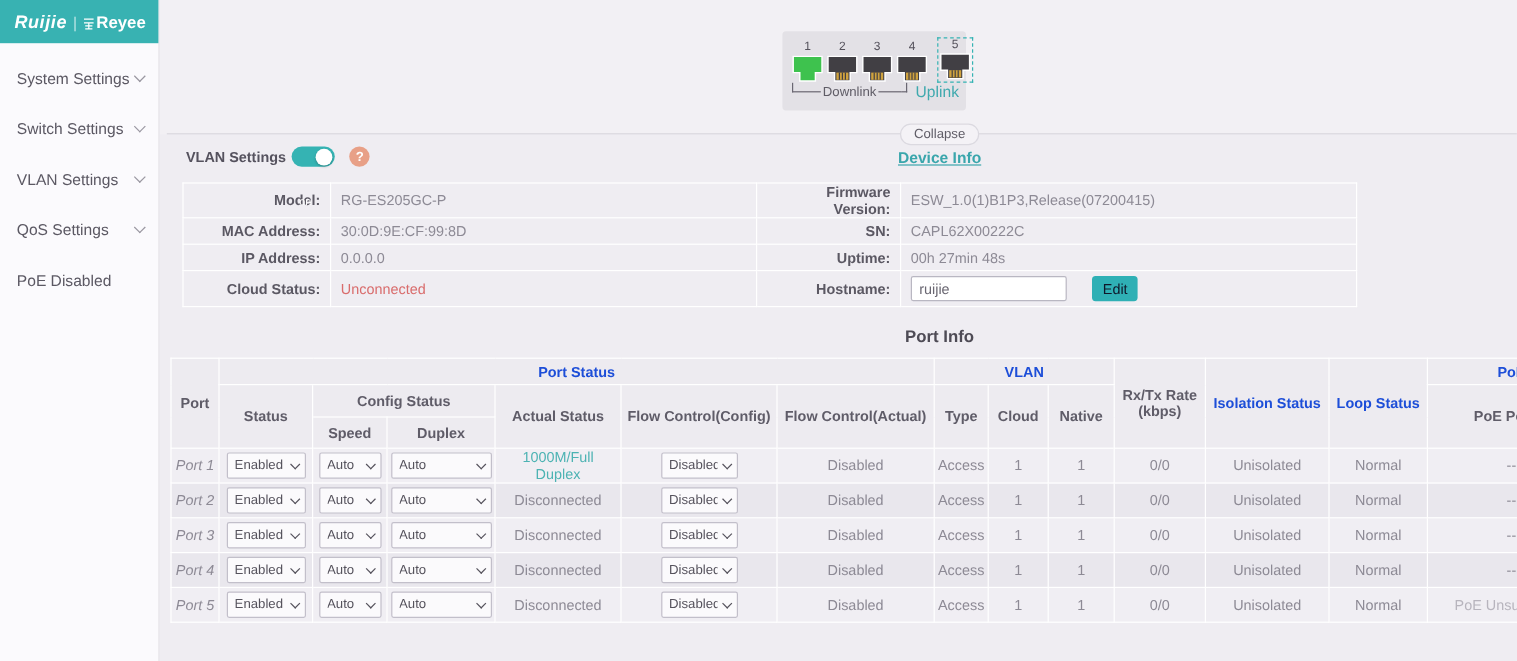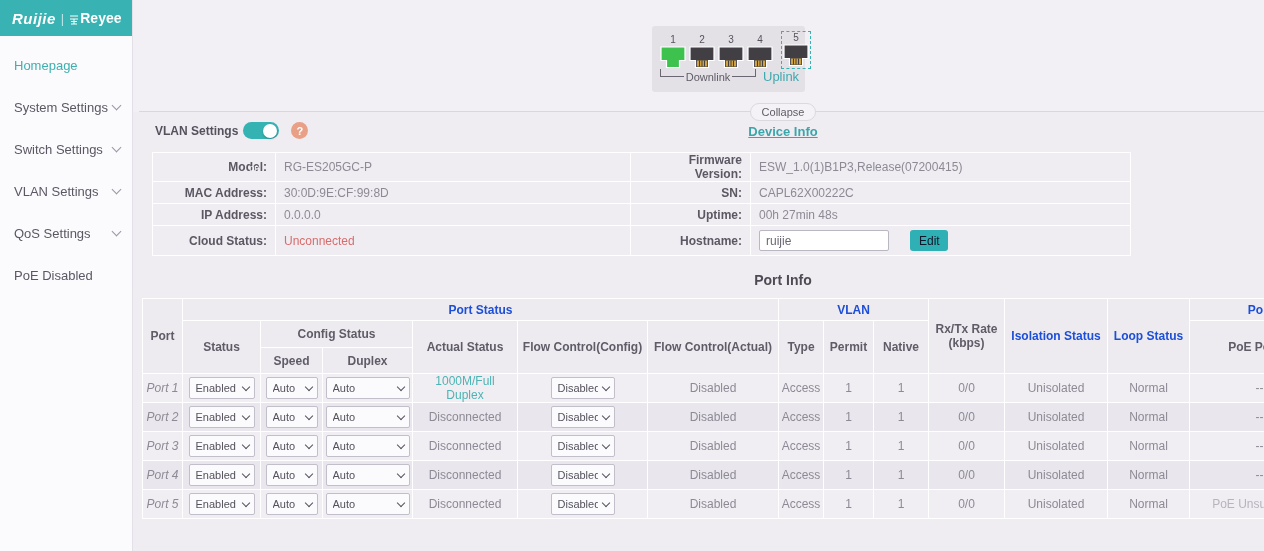--- a/index.html
+++ b/index.html
@@ -98,24 +98,20 @@
     <span class="logo-reyee">
       <svg width="10" height="12" viewBox="0 0 10 12">
           <g stroke="#ffffff" stroke-width="1">
             <path d="M1 2 h8 M1 5 h8 M2 7.5 h6 M2 10 h6 M5 5 v5"></path>
           </g>
         </svg>
       <span>Reyee</span>
     </span>
   </div>
   <div class="nav" id="nav">
-      <div class="nav-item active">
-    <span class="lbl">Homepage</span>
-    <span class="caret" style="visibility: hidden;"></span>
-  </div>
       <div class="nav-item">
     <span class="lbl">System Settings</span>
     <span class="caret"></span>
   </div>
       <div class="nav-item">
     <span class="lbl">Switch Settings</span>
     <span class="caret"></span>
   </div>
       <div class="nav-item">
     <span class="lbl">VLAN Settings</span>
@@ -278,21 +274,21 @@
         <th rowspan="3"><span class="hlink">Loop Status</span></th>
         <th><span class="hlink">PoE</span></th>
       </tr>
       <tr>
         <th rowspan="2">Status</th>
         <th colspan="2">Config Status</th>
         <th rowspan="2">Actual Status</th>
         <th rowspan="2">Flow Control(Config)</th>
         <th rowspan="2">Flow Control(Actual)</th>
         <th rowspan="2">Type</th>
-        <th rowspan="2">Permit</th>
+        <th rowspan="2">Cloud</th>
         <th rowspan="2">Native</th>
         <th rowspan="2">PoE Power</th>
       </tr>
       <tr>
         <th>Speed</th>
         <th>Duplex</th>
       </tr>
     </thead>
     <tbody id="pi-body">
         <tr>

